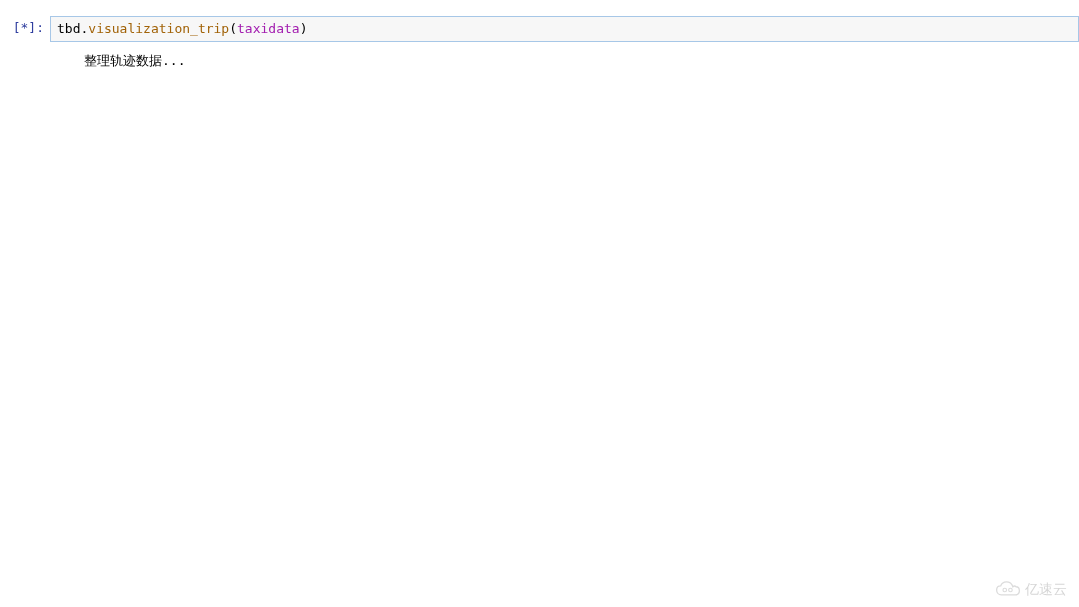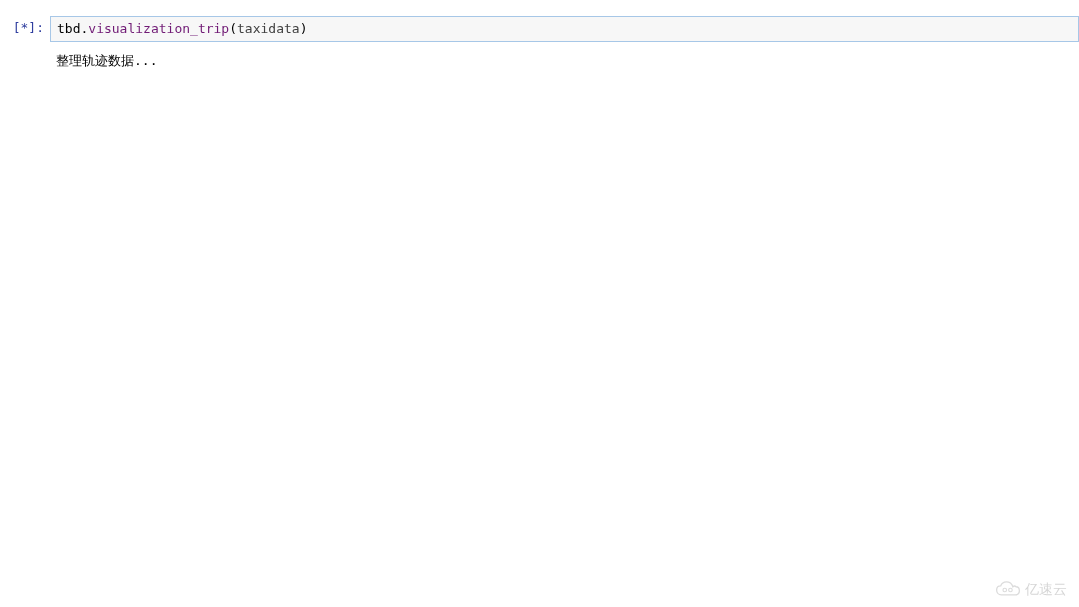--- a/index.html
+++ b/index.html
@@ -46,32 +46,33 @@
       font-family: "DejaVu Sans Mono", Menlo, Consolas, monospace;
       font-size: 13px;
       white-space: pre;
       position: relative;
     }
     .token-obj {
       color: #000000;
       text-align: right;
     }
     .token-func {
-      color: #701a75;
+      color: #a16207;
     }
     .token-paren {
       color: #000000;
     }
     .token-arg {
-      color: #404040;
+      color: #a21caf;
     }
     .output-area {
       display: flex;
       padding-left: 8px;
       padding-top: 8px;
+      margin-left: 28px;
     }
     .output-prompt {
       width: 42px;
       flex-shrink: 0;
     }
     .output-text {
       font-family: "DejaVu Sans Mono", Menlo, Consolas, "Microsoft YaHei", monospace;
       font-size: 13px;
       color: #000000;
       padding: 2px 6px;

